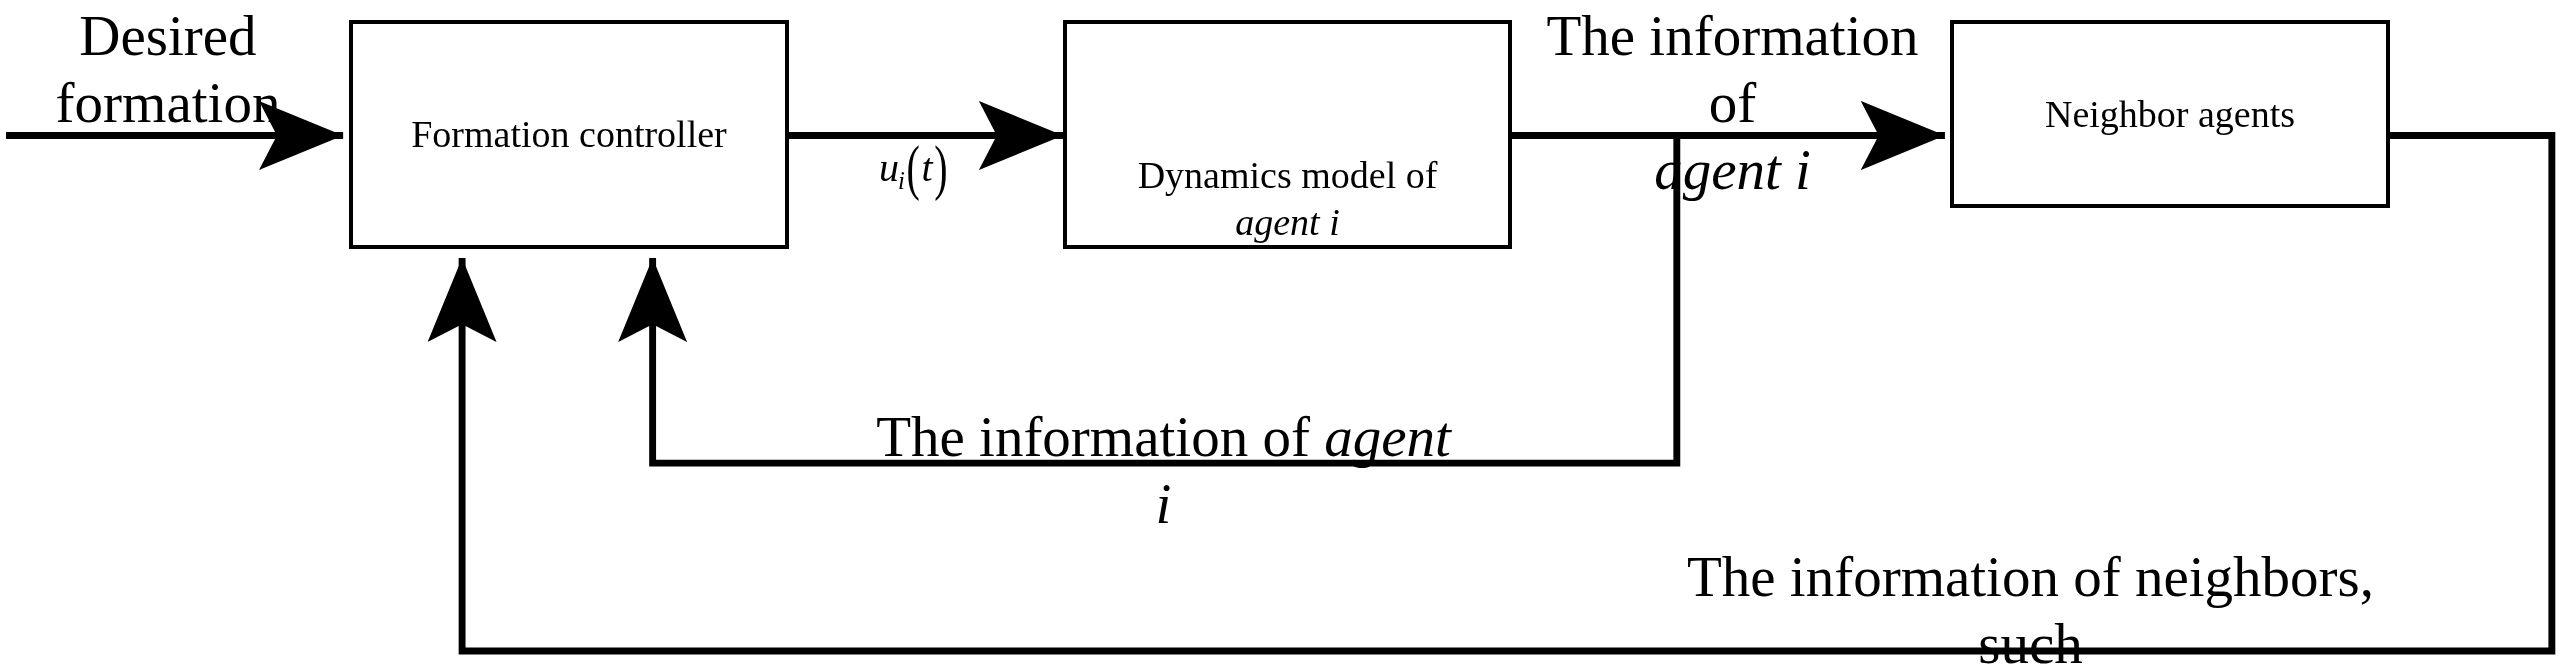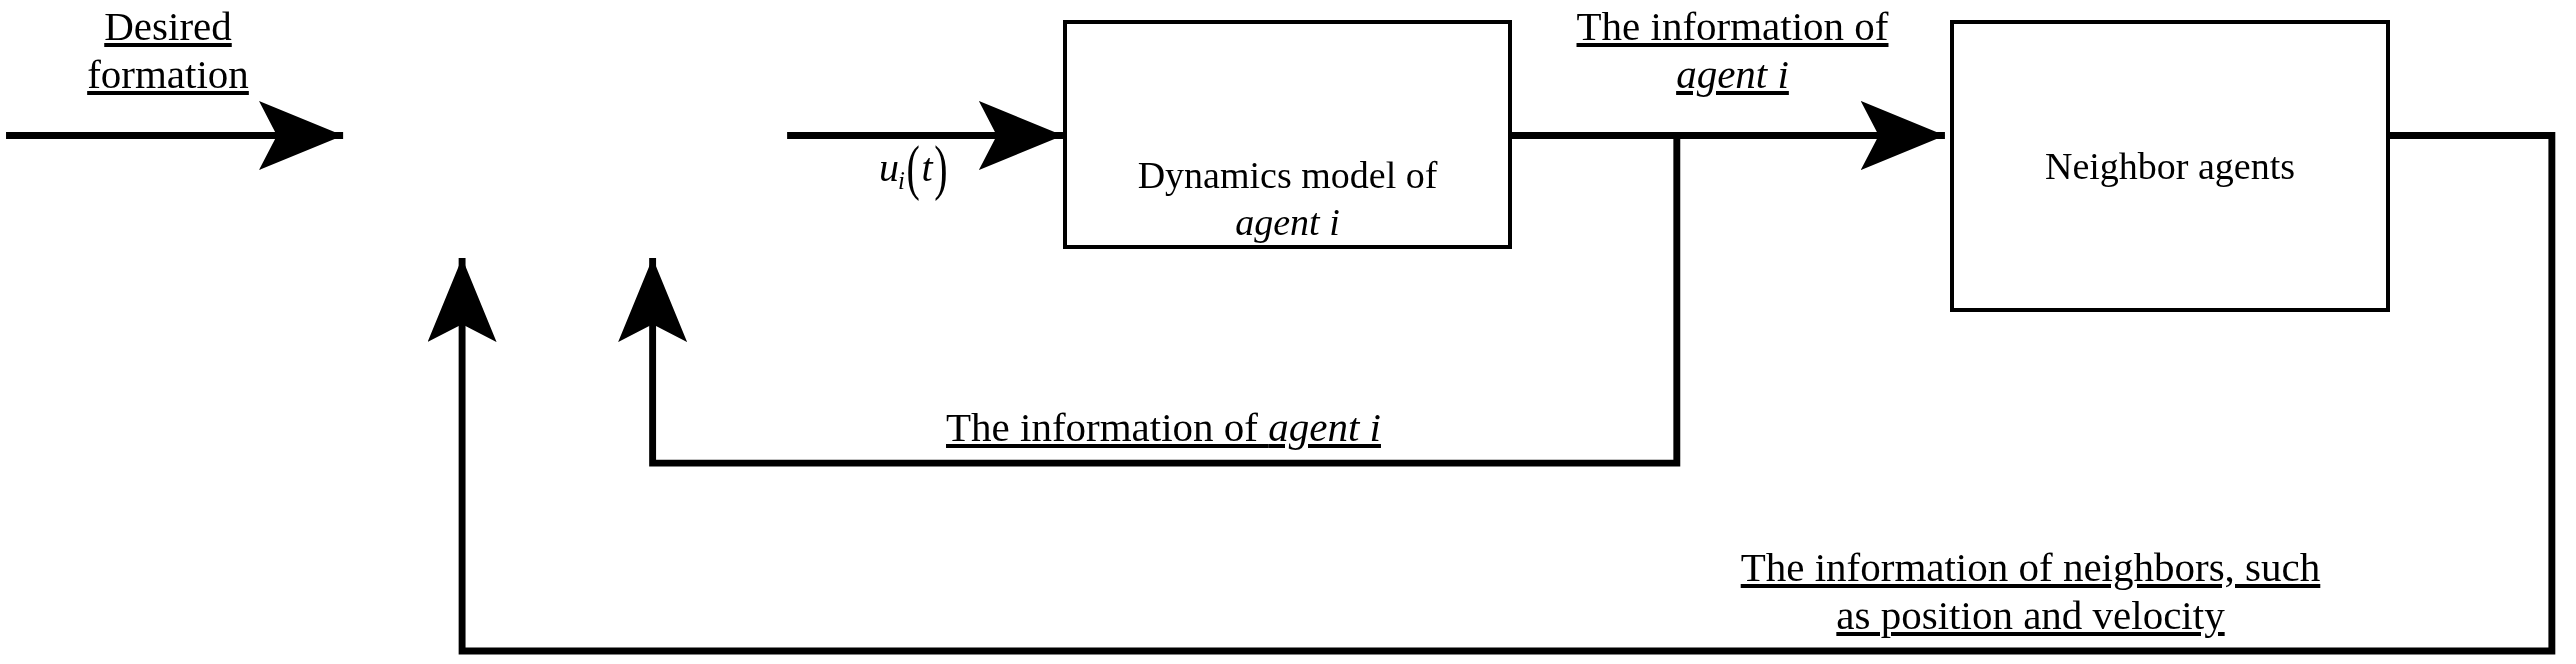--- a/index.html
+++ b/index.html
@@ -36,22 +36,21 @@
     font-size: 38px;
   }
   .label {
     position: absolute;
     text-align: center;
     line-height: 1.18;
     font-size: 43px;
     white-space: pre-line;
   }
   .label.big {
-    font-size: 41px;
-    text-decoration: underline;
+    font-size: 57px;
   }
   .formula {
     position: absolute;
     font-size: 40px;
     line-height: 1;
     white-space: nowrap;
   }
   .formula .var {
     font-style: italic;
   }
@@ -92,26 +91,29 @@
       <line x1="913" y1="157" x2="1233" y2="157" marker-end="url(#arrowR)"></line>
 
       <line x1="1752" y1="157" x2="2256" y2="157" marker-end="url(#arrowR)"></line>
 
       <polyline points="1945,157 1945,537 757,537 757,299" marker-end="url(#arrowU)"></polyline>
 
       <polyline points="2770,157 2960,157 2960,755 536,755 536,299" marker-end="url(#arrowU)"></polyline>
     </g>
   </svg>
 
+  <div class="box" style="left:349px; top:20px; width:440px; height:229px;">
+    <span>Formation controller</span>
+  </div>
 
   <div class="box" style="left:1063px; top:20px; width:449px; height:229px;align-items:flex-end;">
     <span>Dynamics model of<br><span class="it">agent i</span></span>
   </div>
 
-  <div class="box" style="left:1950px; top:20px; width:440px; height:292px;text-align:center;">
+  <div class="box" style="left:1950px; top:20px; width:440px; height:188px;text-align:center;">
     <span>Neighbor agents</span>
   </div>
 
   <div class="label big" style="left:30px; top:1.7px; width:276px;">Desired<br>formation</div>
 
   <div class="formula" style="left:879px; top:148px;">
     <span class="var">u</span><span class="sub">i</span><span class="paren">(</span><span class="var">t</span><span class="paren">)</span>
   </div>
 
   <div class="label big" style="left:1543px; top:1.7px; width:379px;">The information of<br><span class="it">agent i</span></div>

